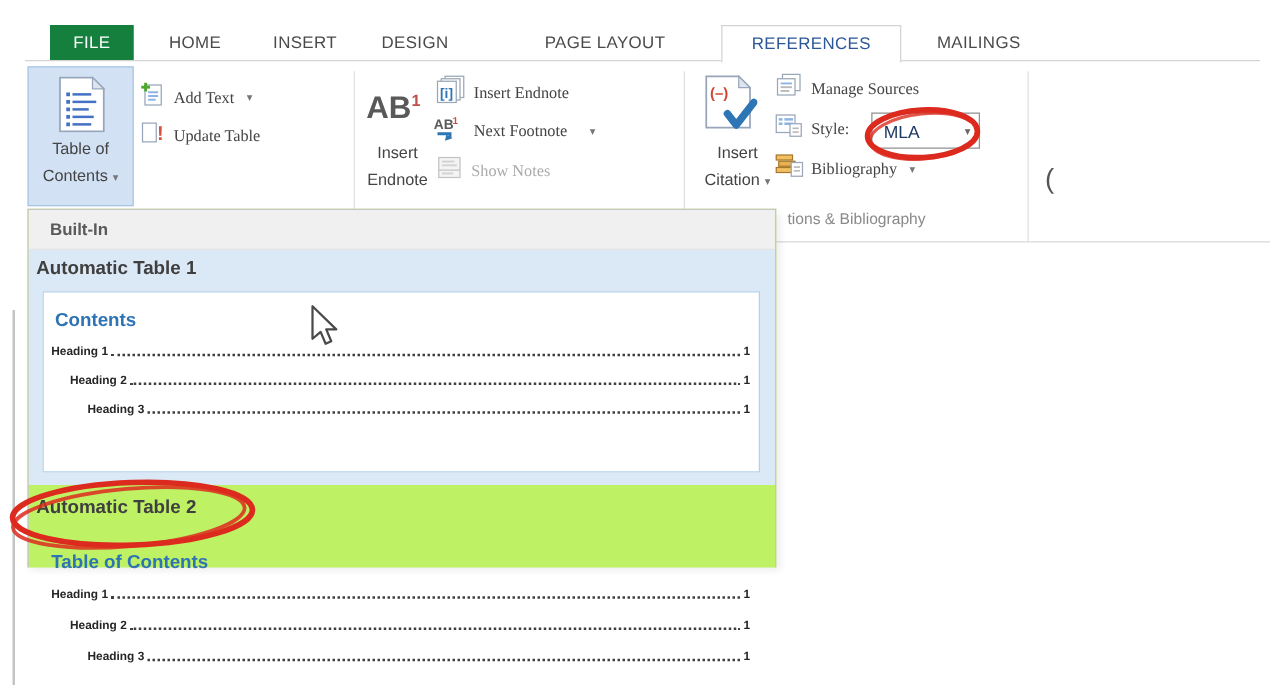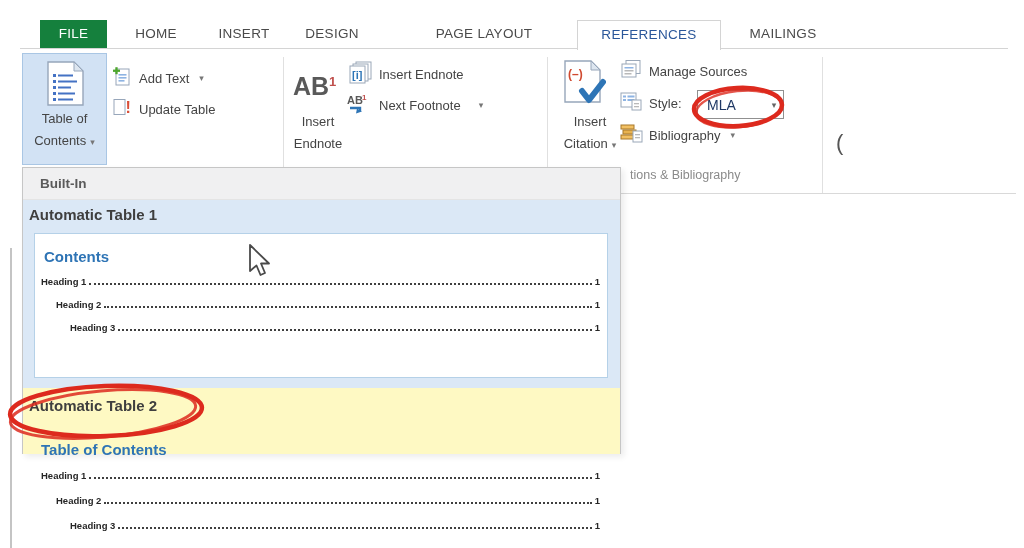--- a/index.html
+++ b/index.html
@@ -6,35 +6,35 @@
   #stage{position:relative;width:1024px;height:548px;background:#fff;overflow:hidden;
          font-family:"Liberation Sans",sans-serif;-webkit-font-smoothing:antialiased;}
   .abs{position:absolute;}
   
   .tab{position:absolute;top:20px;height:28px;line-height:28px;text-align:center;
        font-size:13.5px;color:#4a4a4a;letter-spacing:.3px;cursor:default;}
   .tab-file{background:#15803d;color:#fff;}
   .tab-active{background:#fff;border:1px solid #d4d4d4;border-bottom:none;color:#2b579a;height:29px;z-index:2;}
   .tabline{position:absolute;top:48px;height:1px;background:#d4d4d4;}
   
-  .rlabel{font-size:13px;color:#444;white-space:nowrap;}
+  .rlabel{font-size:13px;color:#444;white-space:nowrap;font-family:Liberation Serif, serif;}
   .caret{font-size:9px;color:#777;margin-left:4px;}
   .vsep{position:absolute;top:57px;height:134px;width:1px;background:#e0e0e0;}
   .bigbtn-label{position:absolute;text-align:center;font-size:13px;color:#444;width:90px;}
   .rowbtn{position:absolute;display:flex;align-items:center;gap:6px;height:24px;}
   .disabled .rlabel{color:#ababab;}
   .grouplabel{position:absolute;font-size:12.5px;color:#8a8a8a;white-space:nowrap;}
   .toc-btn{position:absolute;left:22px;top:53px;width:85px;height:112px;
            background:#d2e2f4;border:1px solid #a9c6e4;box-sizing:border-box;}
   .combo{position:absolute;left:697px;top:90px;width:87px;height:29px;background:#fff;
          border:1px solid #909090;box-sizing:border-box;display:flex;align-items:center;}
   .combo .val{font-size:14px;color:#1f3864;font-weight:normal;padding-left:9px;flex:1;}
   .combo .arrow{width:18px;text-align:center;color:#666;font-size:9px;}
   
-  .dropdown{position:absolute;left:22px;top:167px;width:599px;height:287px;background:#fef9c3;
+  .dropdown{position:absolute;left:22px;top:167px;width:599px;height:287px;background:#bef264;
             border:1px solid #c6c6c6;border-bottom:none;box-sizing:border-box;z-index:10;
             box-shadow:3px 3px 6px rgba(0,0,0,.08);}
   .dd-header{position:absolute;left:0;top:0;width:100%;height:32px;background:#f0f0f1;
              line-height:32px;font-size:13.5px;font-weight:bold;color:#5a5a5a;
              padding-left:17px;box-sizing:border-box;border-bottom:1px solid #e4e4e4;}
   .dd-item-label{position:absolute;font-size:15px;font-weight:bold;color:#3f3f3f;}
   .hl{position:absolute;left:0;top:32px;width:100%;height:188px;background:#dbe8f6;}
   .card{position:absolute;left:11px;top:65px;width:574px;height:145px;background:#fff;
         border:1px solid #b5d1e8;box-sizing:border-box;}
   .pv-title{font-size:15px;font-weight:600;color:#2e74b5;position:absolute;}
@@ -138,20 +138,32 @@
       <svg width="27" height="23" viewBox="0 0 27 23">
         <text x="1" y="12" font-size="11" font-weight="bold" fill="#595959" font-family="Liberation Sans,sans-serif">AB</text>
         <text x="16" y="8" font-size="8" font-weight="bold" fill="#c0504d" font-family="Liberation Sans,sans-serif">1</text>
         <path d="M4,16 h10 l0,3" stroke="#2e75b6" stroke-width="2.4" fill="none"></path>
         <path d="M11,16.5 l5,3 l-6,2 z" fill="#2e75b6"></path>
       </svg>
     </span>
     <span class="rlabel">Next Footnote</span>
     <span class="caret" style="margin-left:12px;">▾</span>
   </div>
+  <div class="rowbtn disabled" style="left:350px;top:125px;">
+    <span>
+      <svg width="21" height="19" viewBox="0 0 21 19">
+        <rect x="1" y="1" width="17" height="16" fill="#f4f4f4" stroke="#c3c3c3"></rect>
+        <line x1="1" y1="11" x2="18" y2="11" stroke="#c3c3c3"></line>
+        <rect x="3.5" y="3.5" width="10" height="1.5" fill="#d2d2d2"></rect>
+          <rect x="3.5" y="6.5" width="12" height="1.5" fill="#d2d2d2"></rect>
+        <rect x="3.5" y="13" width="9" height="1.5" fill="#d2d2d2"></rect>
+      </svg>
+    </span>
+    <span class="rlabel">Show Notes</span>
+  </div>
 
   <div class="abs" style="left:562px;top:60px;">
     <span>
       <svg width="44" height="50" viewBox="0 0 44 50">
         <path d="M3,1 h26 l9,9 v32 h-35 z" fill="#fff" stroke="#97a6ba" stroke-width="1.4"></path>
         <path d="M29,1 l9,9 h-9 z" fill="#dde6f0" stroke="#97a6ba"></path>
         <text x="6" y="18" font-size="12" font-weight="bold" fill="#d0492f" font-family="Liberation Sans,sans-serif">(–)</text>
         <path d="M20,31 l7,9 l14,-18" stroke="#2e75b6" stroke-width="6" fill="none" stroke-linecap="round" stroke-linejoin="round"></path>
       </svg>
     </span>

